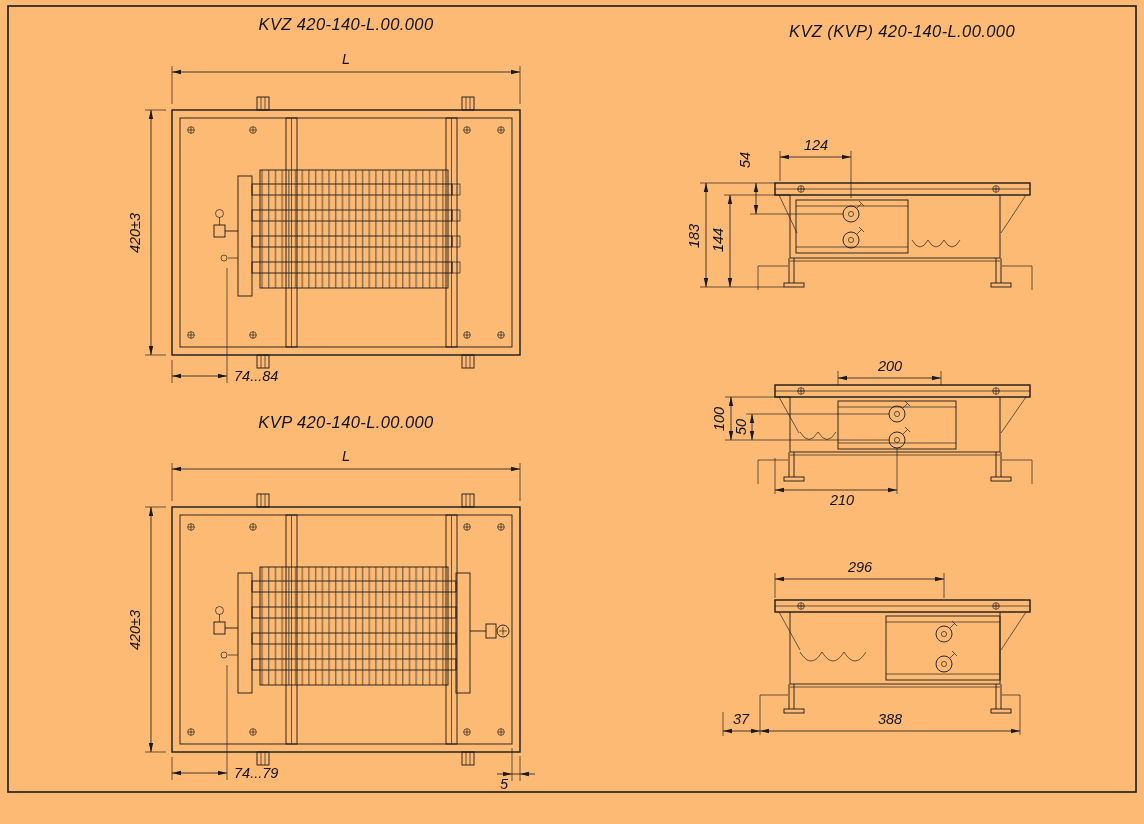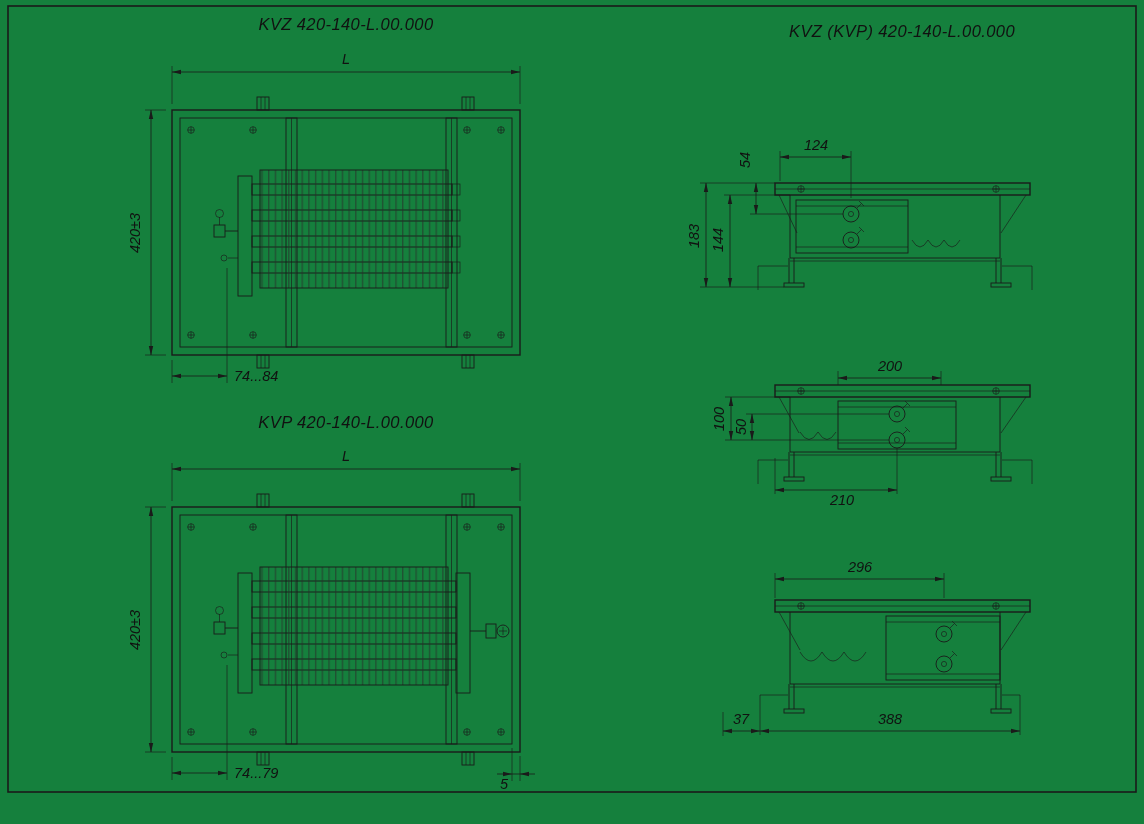--- a/index.html
+++ b/index.html
@@ -1,16 +1,16 @@
 <!DOCTYPE html>
 <html><head>
 <meta charset="utf-8">
 <style>
   html,body{margin:0;padding:0;background:#f4f4f4;}
-  .sheet{width:1144px;height:824px;background:#15803d;position:relative;overflow:hidden;}
+  .sheet{width:1144px;height:824px;background:#fdba74;position:relative;overflow:hidden;}
   svg{display:block;}
   .s-main{stroke:#1a1a1a;stroke-width:1.4;fill:none;}
   .s-med{stroke:#1a1a1a;stroke-width:0.9;fill:none;}
   .s-thin{stroke:#1a1a1a;stroke-width:0.65;fill:none;}
   .s-dim{stroke:#1a1a1a;stroke-width:0.8;fill:none;}
   text{font-family:"Liberation Sans","DejaVu Sans",sans-serif;font-style:italic;fill:#111;}
   .t-title{font-size:16.5px;letter-spacing:.4px;}
   .t-dim{font-size:14.5px;}
 </style>
 </head>

